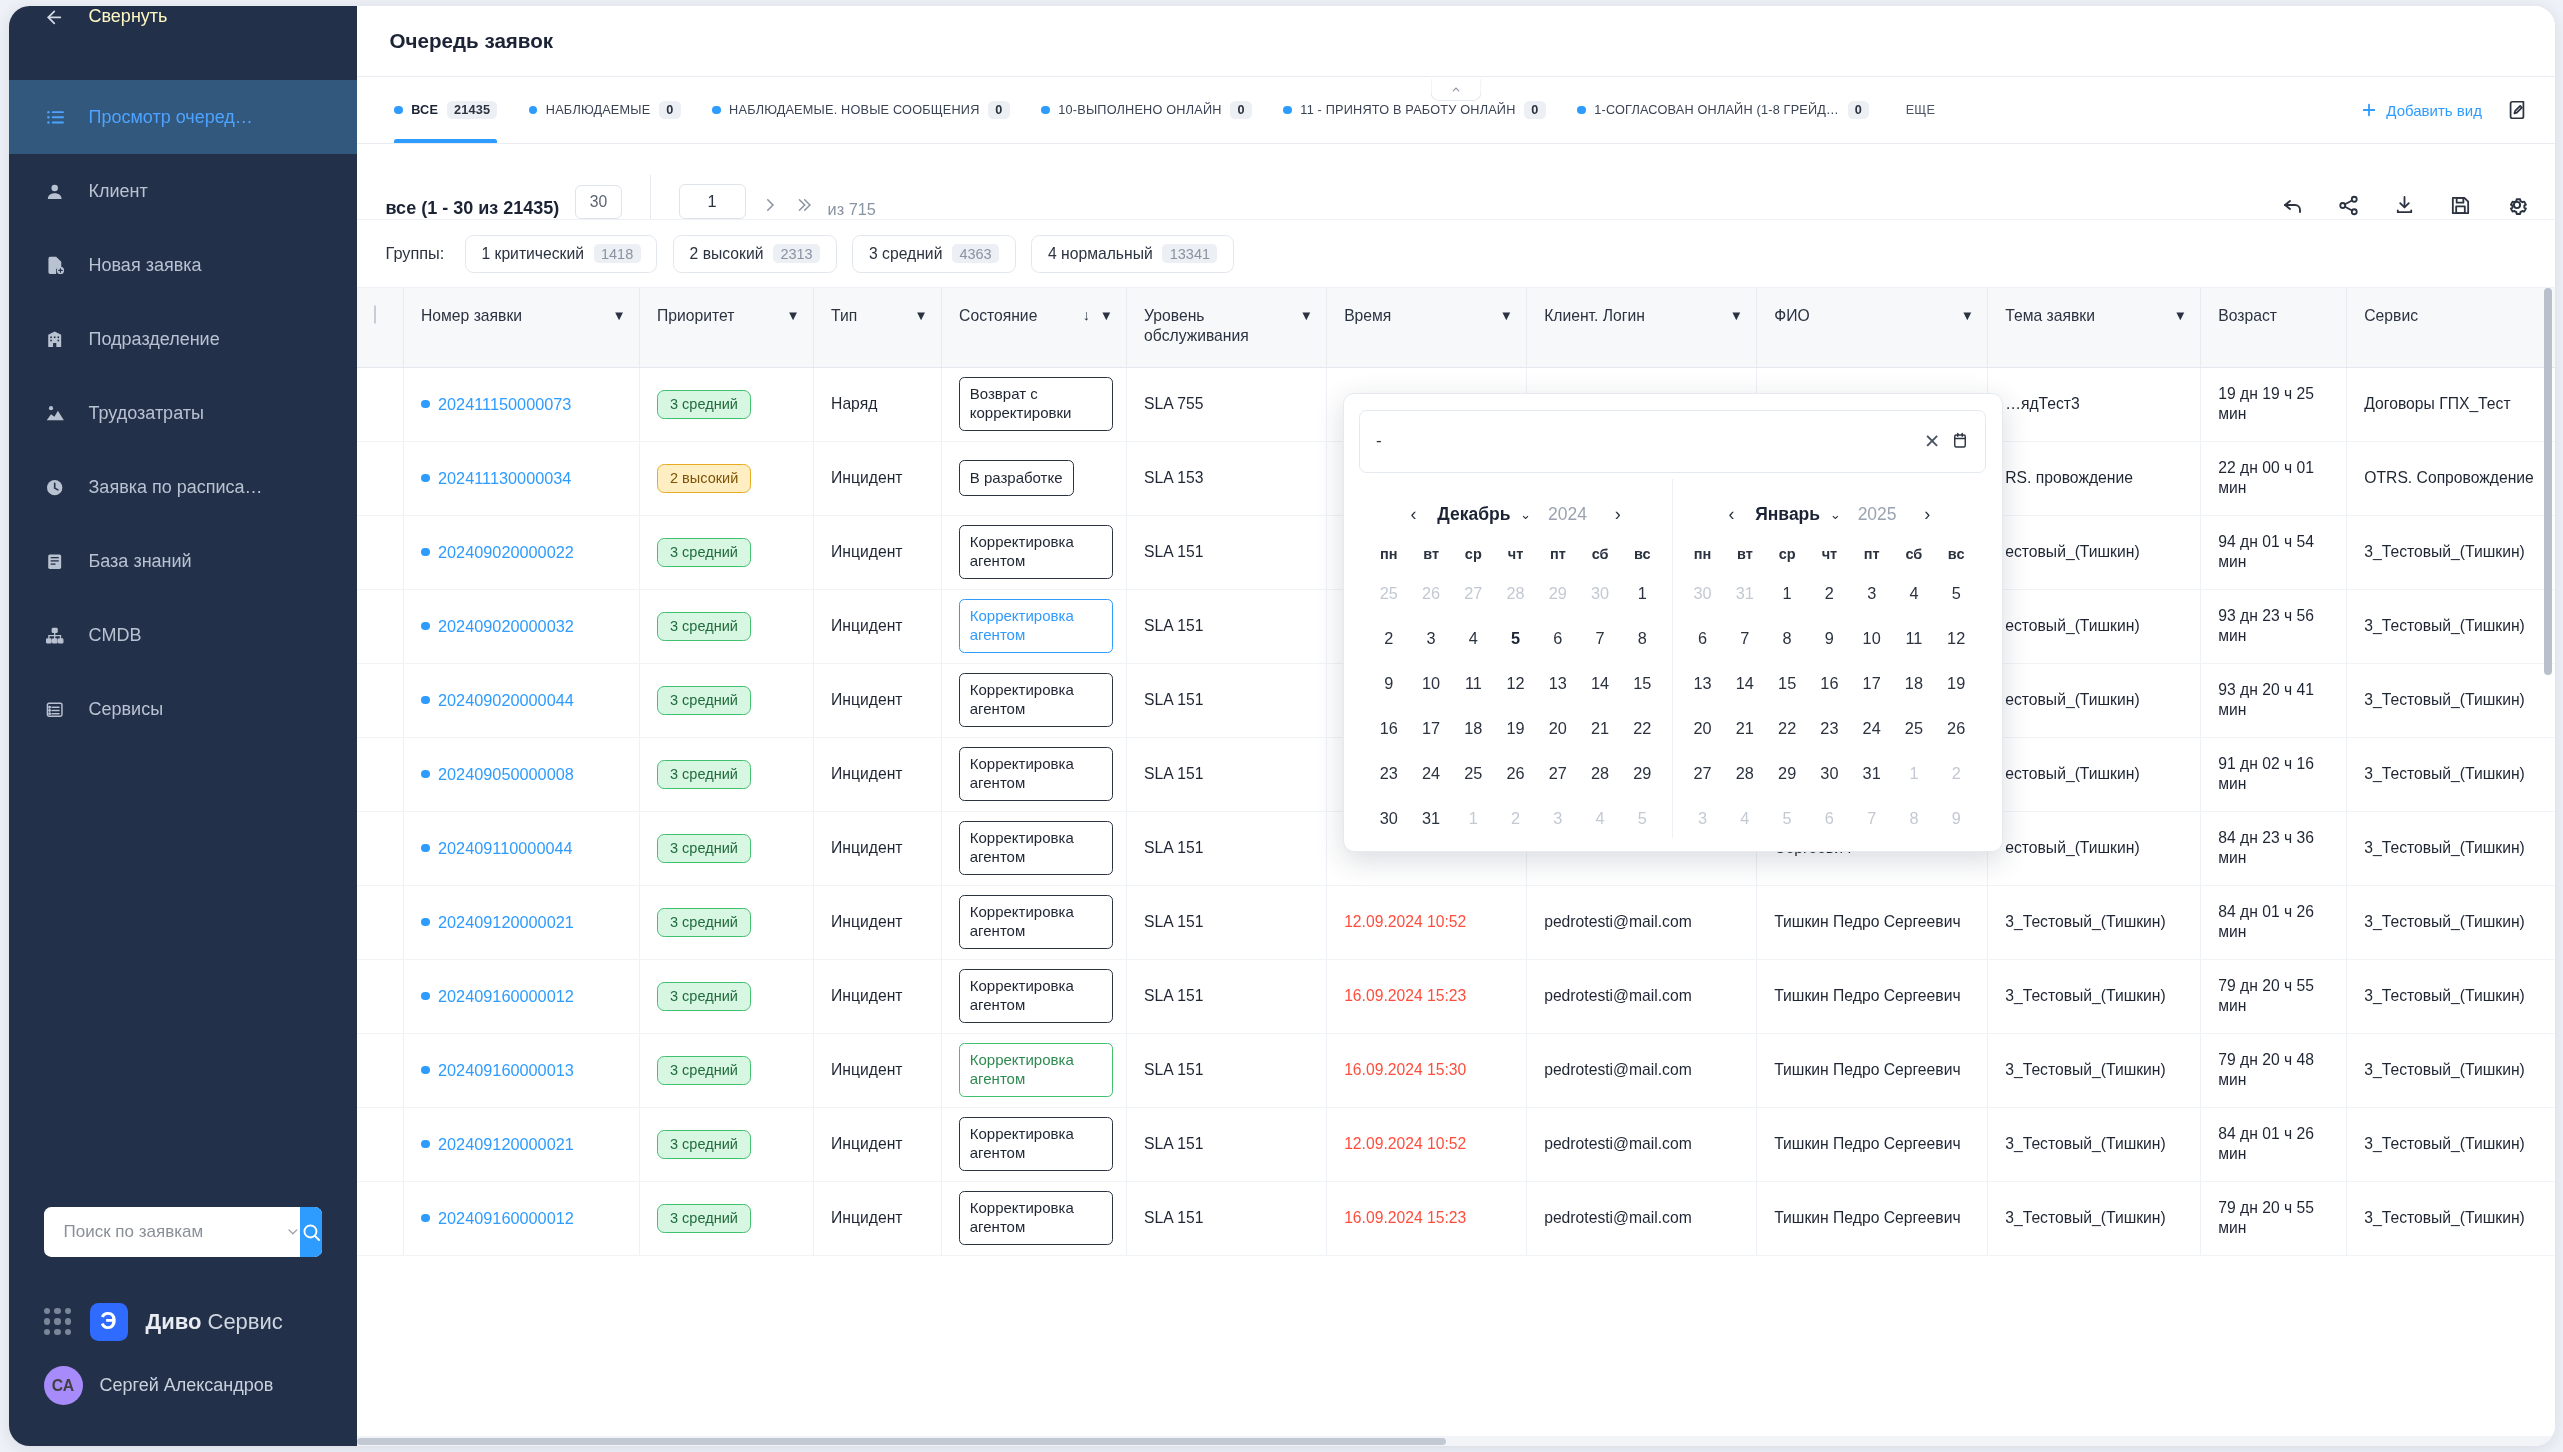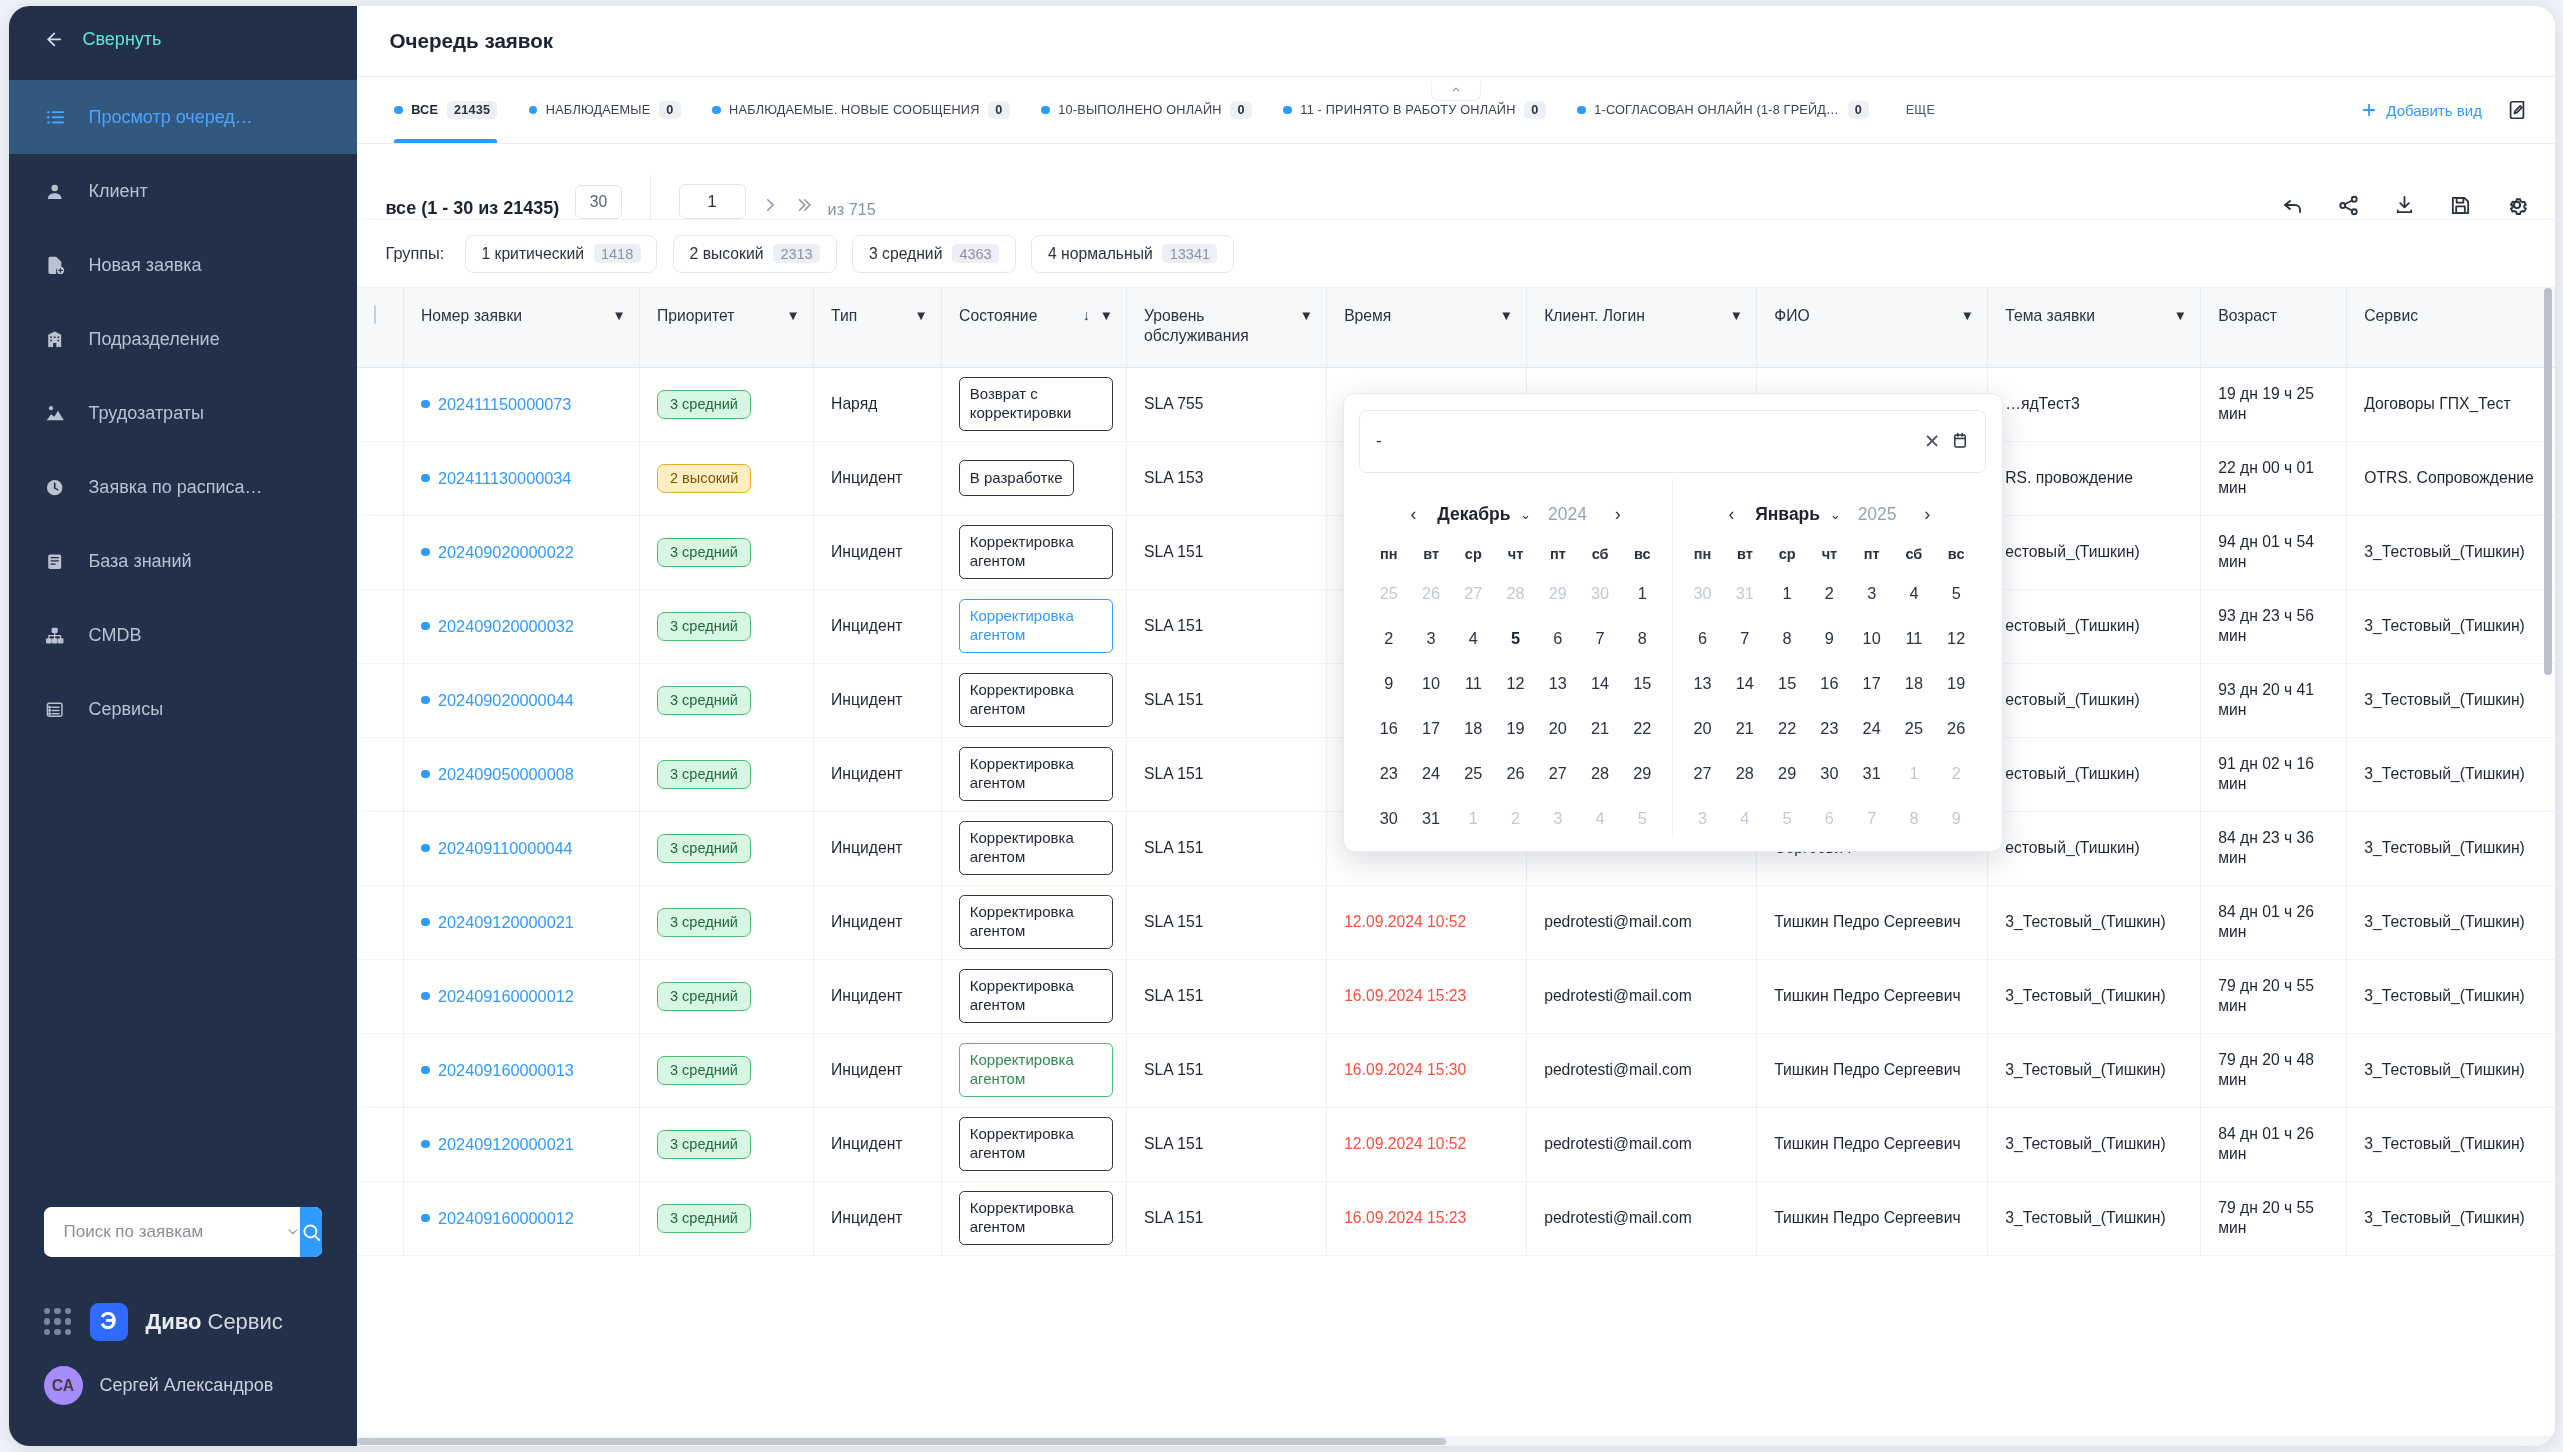--- a/index.html
+++ b/index.html
@@ -22,23 +22,23 @@
   }
   
   #sidebar{
     width:348px; flex:0 0 348px;
     background:#23304a;
     display:flex; flex-direction:column;
     position:relative;
     color:#c4ccd9;
   }
   .side-top{
-    height:67px; display:flex; align-items:center; gap:17px;
+    height:67px; display:flex; align-items:flex-start; gap:23px;
     padding-left:35px;
-    font-size:18px; color:#5eead4;
+    font-size:18px; color:#fef9c3;
     cursor:pointer;
   }
   .side-top .ico{ width:22px; height:22px; display:flex; align-items:center; justify-content:center; }
   .nav{ margin-top:7.3px; }
   .nav-item{
     height:74px; display:flex; align-items:center; gap:22px;
     padding-left:35px; font-size:18px; color:#b9c2d1; cursor:pointer;
   }
   .nav-item .ico{ width:23px; height:23px; flex:0 0 23px; display:flex; align-items:center; justify-content:center; }
   .nav-item.active{ background:#33587d; color:#4da3ff; }

